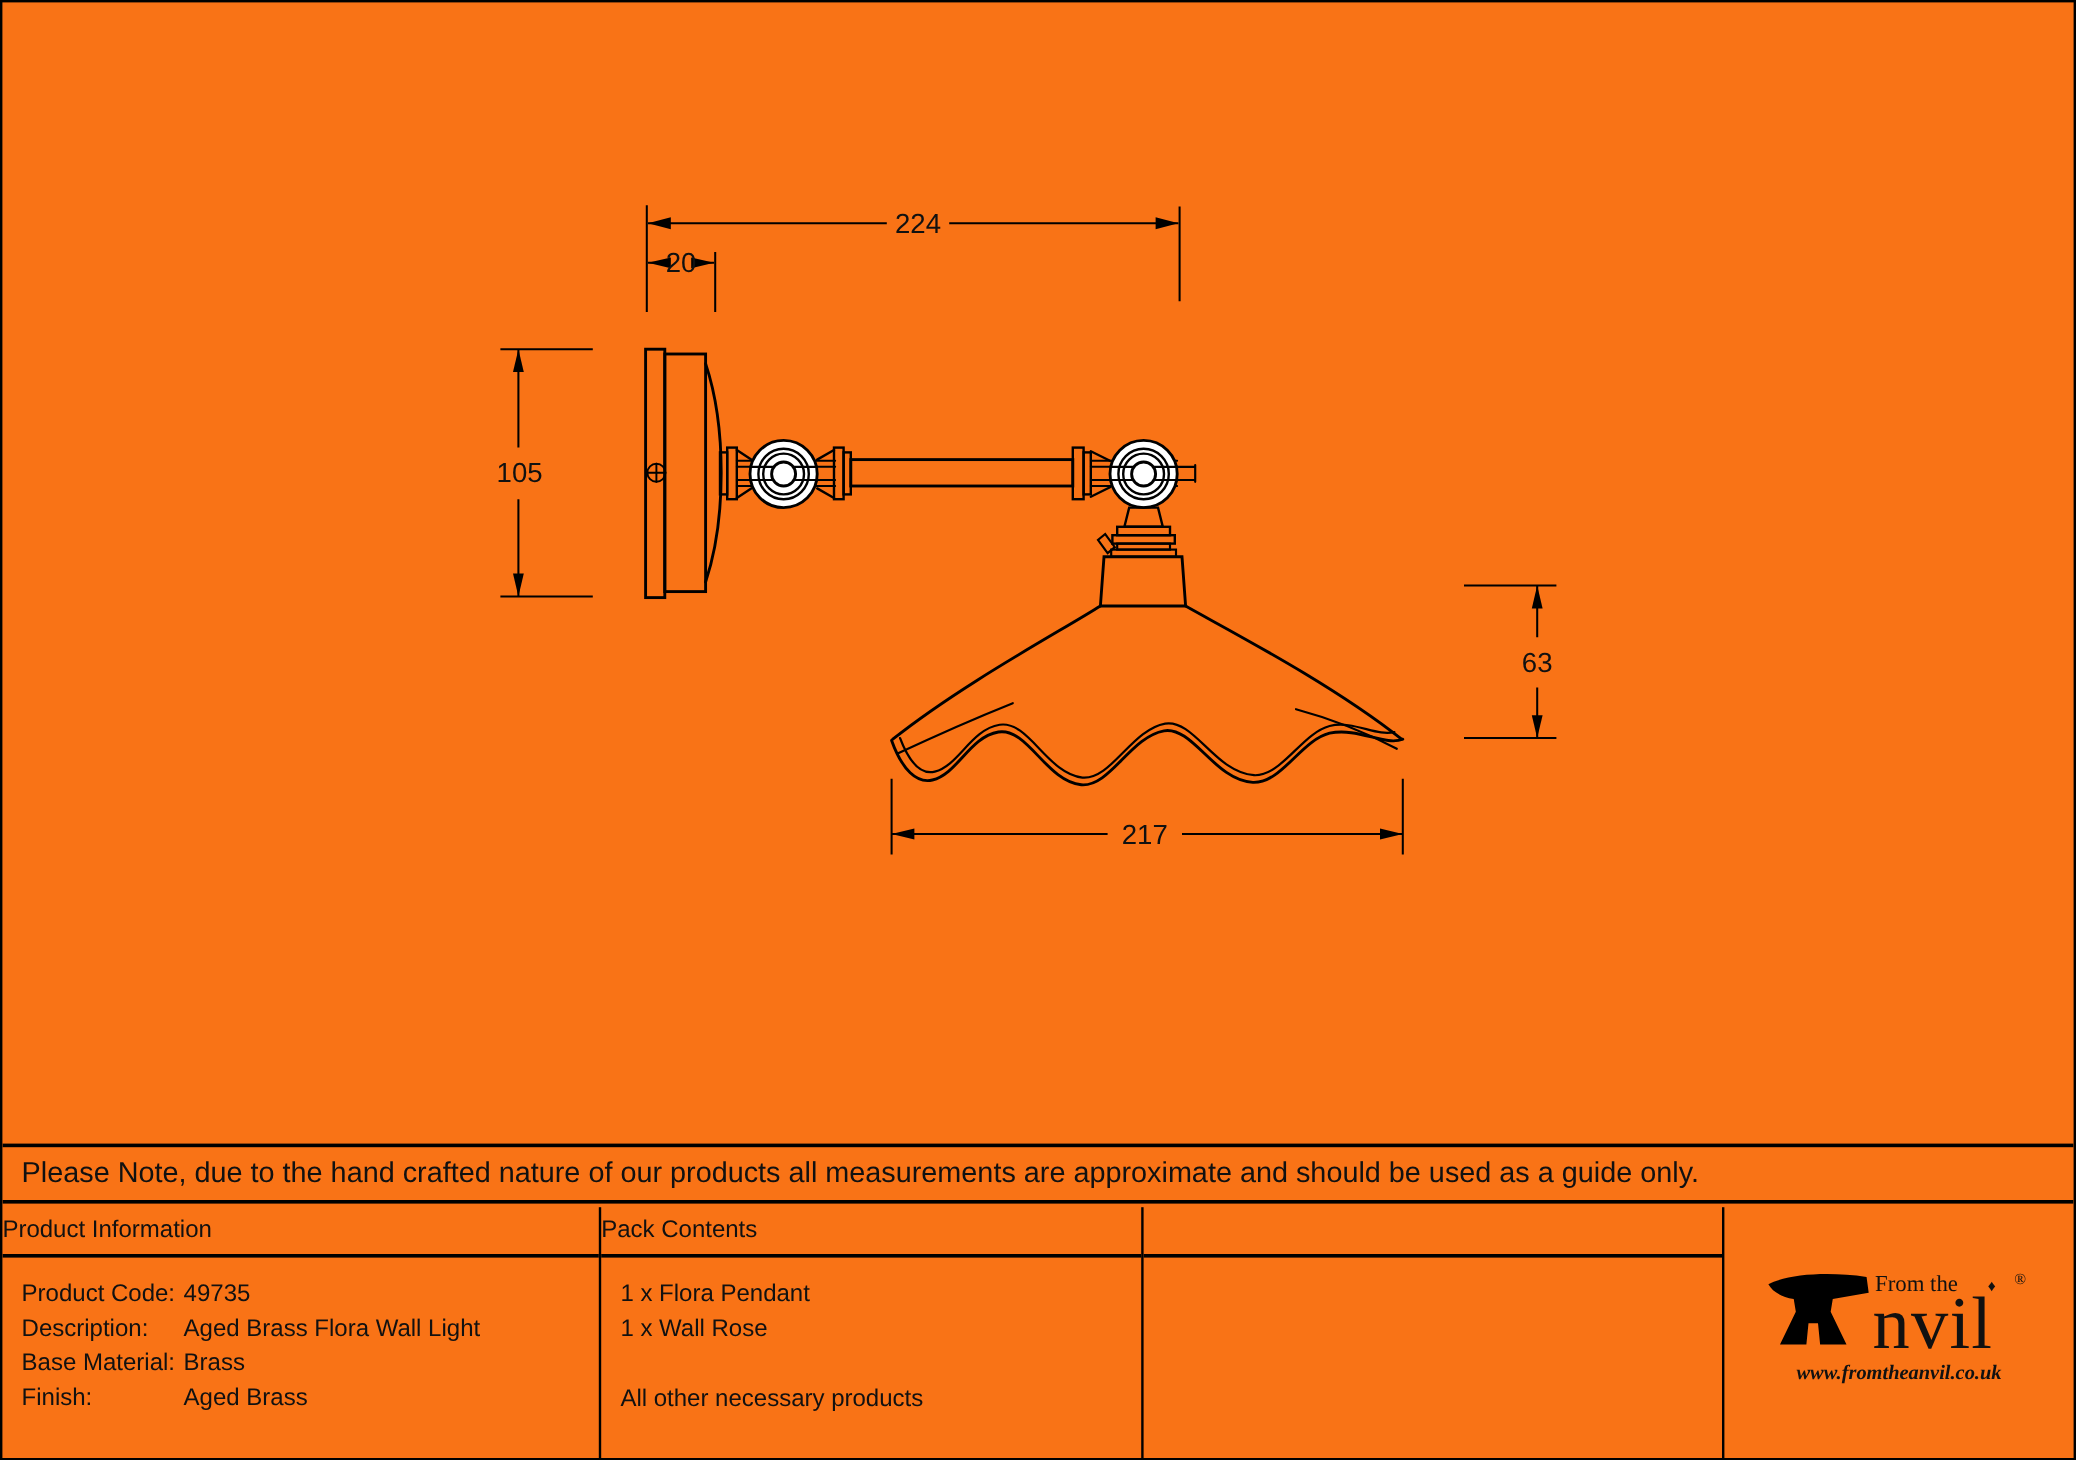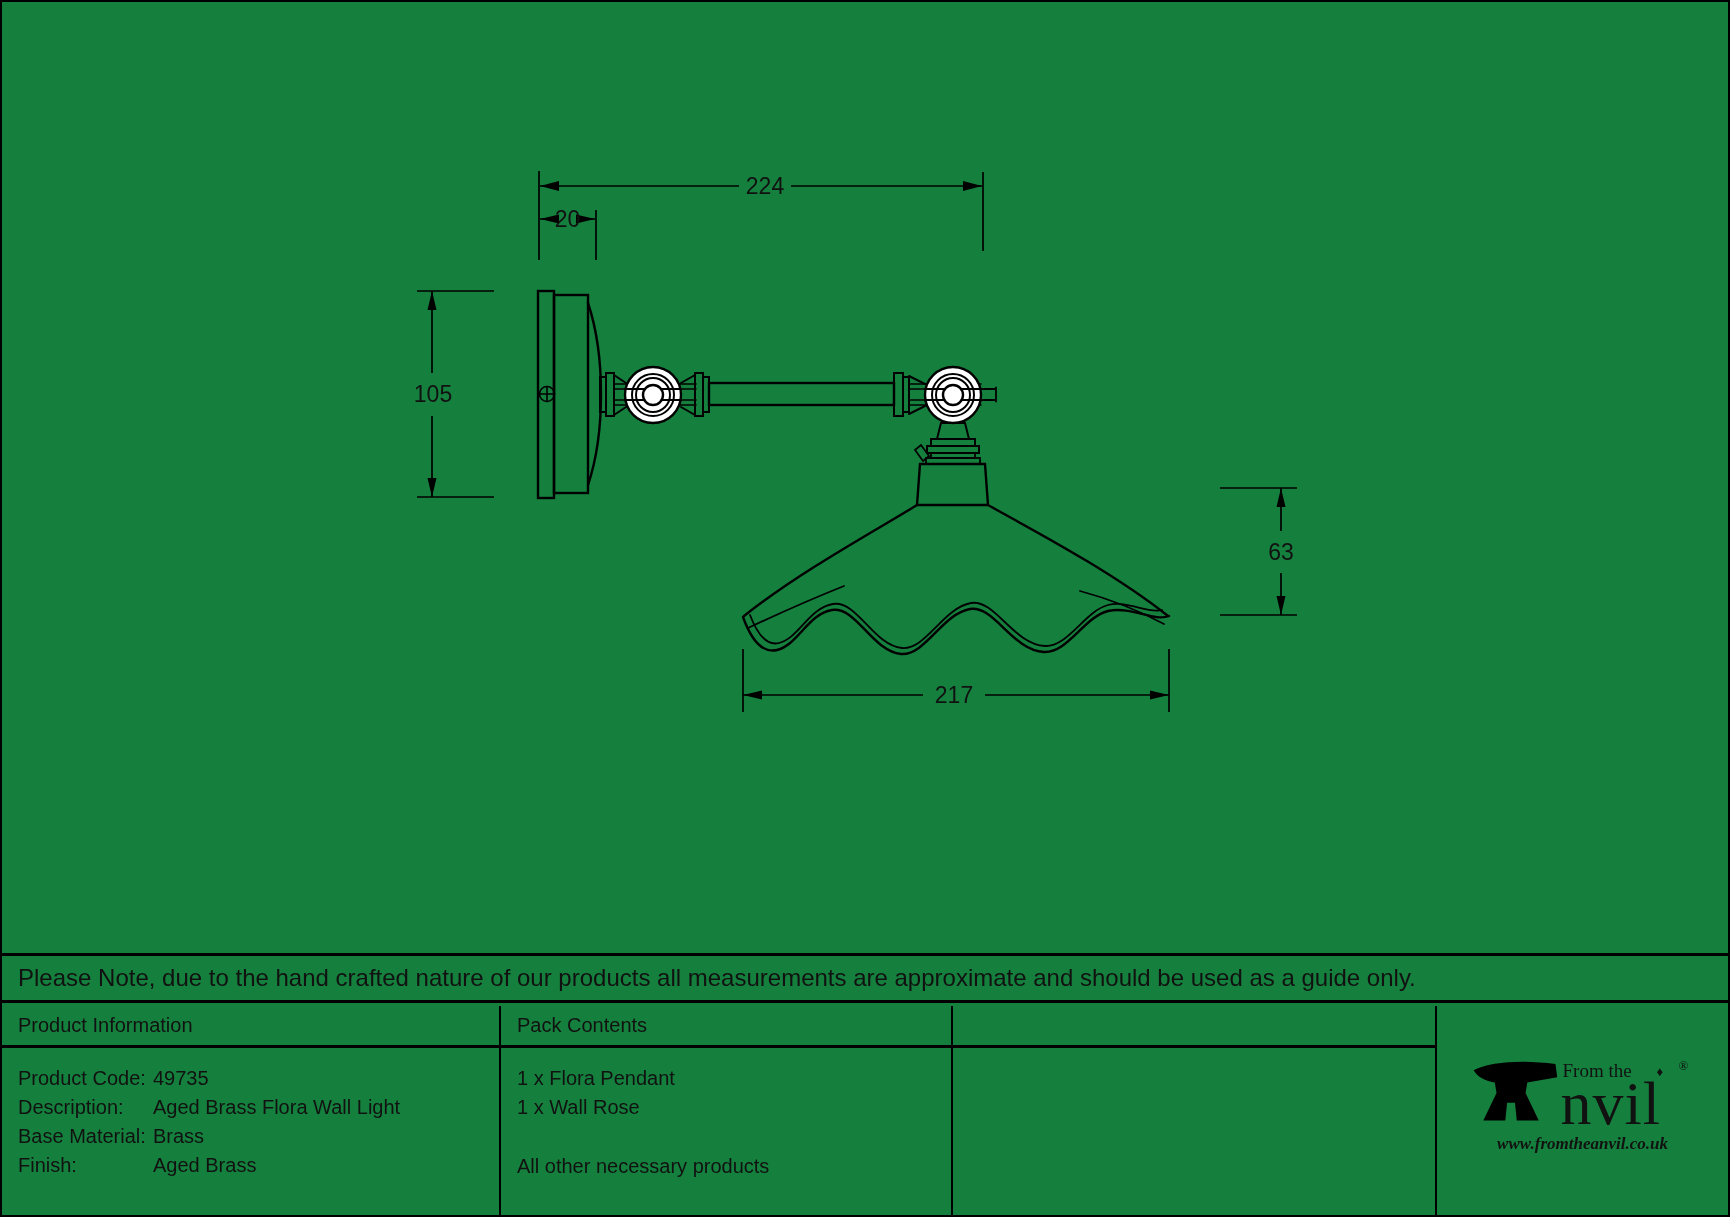--- a/index.html
+++ b/index.html
@@ -1,28 +1,28 @@
 <!DOCTYPE html>
 <html><head>
 <meta charset="utf-8">
 <style>
   html,body{margin:0;padding:0;background:#fff;}
   body{font-family:"Liberation Sans",sans-serif;color:#111;}
-  .sheet{position:relative;width:1726px;height:1213px;border:2px solid #000;background:#15803d;overflow:hidden;}
+  .sheet{position:relative;width:1726px;height:1213px;border:2px solid #000;background:#f97316;overflow:hidden;}
   .drawing-area{position:absolute;top:0;left:0;width:1726px;height:951px;}
   .note-row{position:absolute;top:951px;left:0;width:1726px;height:50px;border-top:3px solid #000;border-bottom:3px solid #000;
             display:flex;align-items:center;padding-left:16px;box-sizing:border-box;font-size:24px;}
   .bottom-table{position:absolute;top:1004px;left:0;width:1726px;height:209px;display:flex;}
   .bt-col{box-sizing:border-box;height:100%;}
   .bt-col + .bt-col{border-left:2px solid #000;}
   .col-product{width:497px;}
   .col-pack{width:452px;}
   .col-empty{width:484px;}
   .col-logo{flex:1;display:flex;align-items:flex-start;justify-content:center;}
-  .col-header{height:42px;border-bottom:3px solid #000;display:flex;align-items:center;padding-left:16px;box-sizing:border-box;font-size:20px;}
+  .col-header{height:42px;border-bottom:3px solid #000;display:flex;align-items:center;box-sizing:border-box;font-size:20px;}
   .col-body{padding:16px 0 0 16px;font-size:20px;}
   .kv-row{display:flex;line-height:29px;}
   .kv-label{width:135px;flex:none;}
   .kv-value{flex:1;}
   .pack-line{line-height:29px;}
   .pack-gap{height:30px;}
   
   .logo{margin-top:52px;display:flex;flex-direction:column;align-items:center;}
   .logo-row{display:flex;align-items:flex-end;}
   .anvil-glyph{width:88px;height:72px;flex:none;margin-right:2px;}

